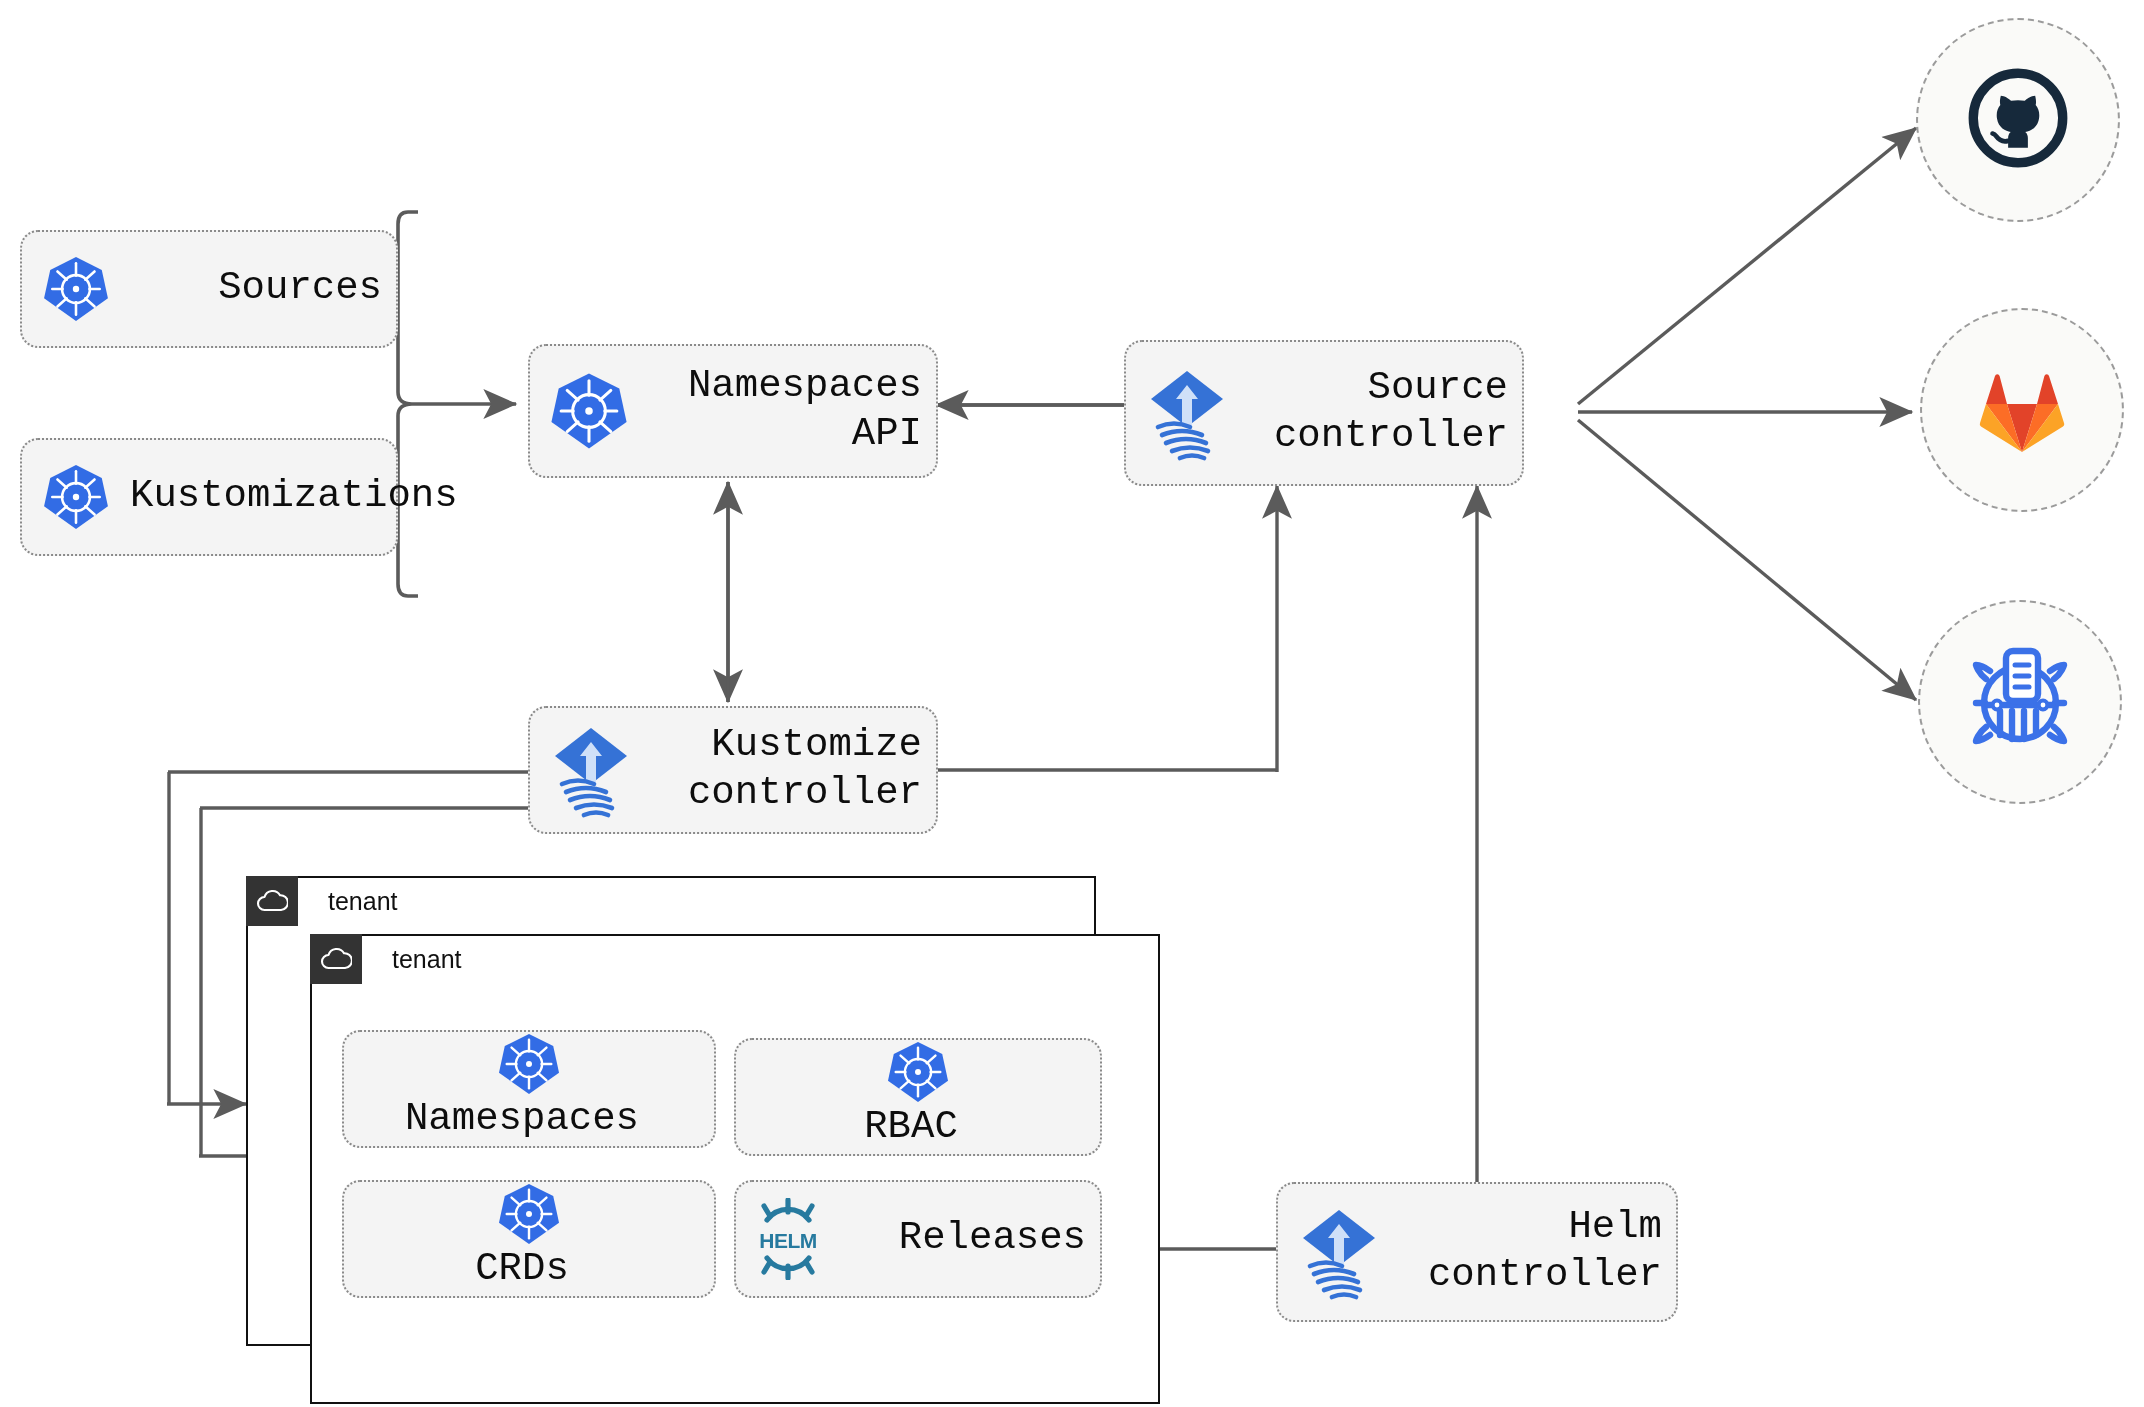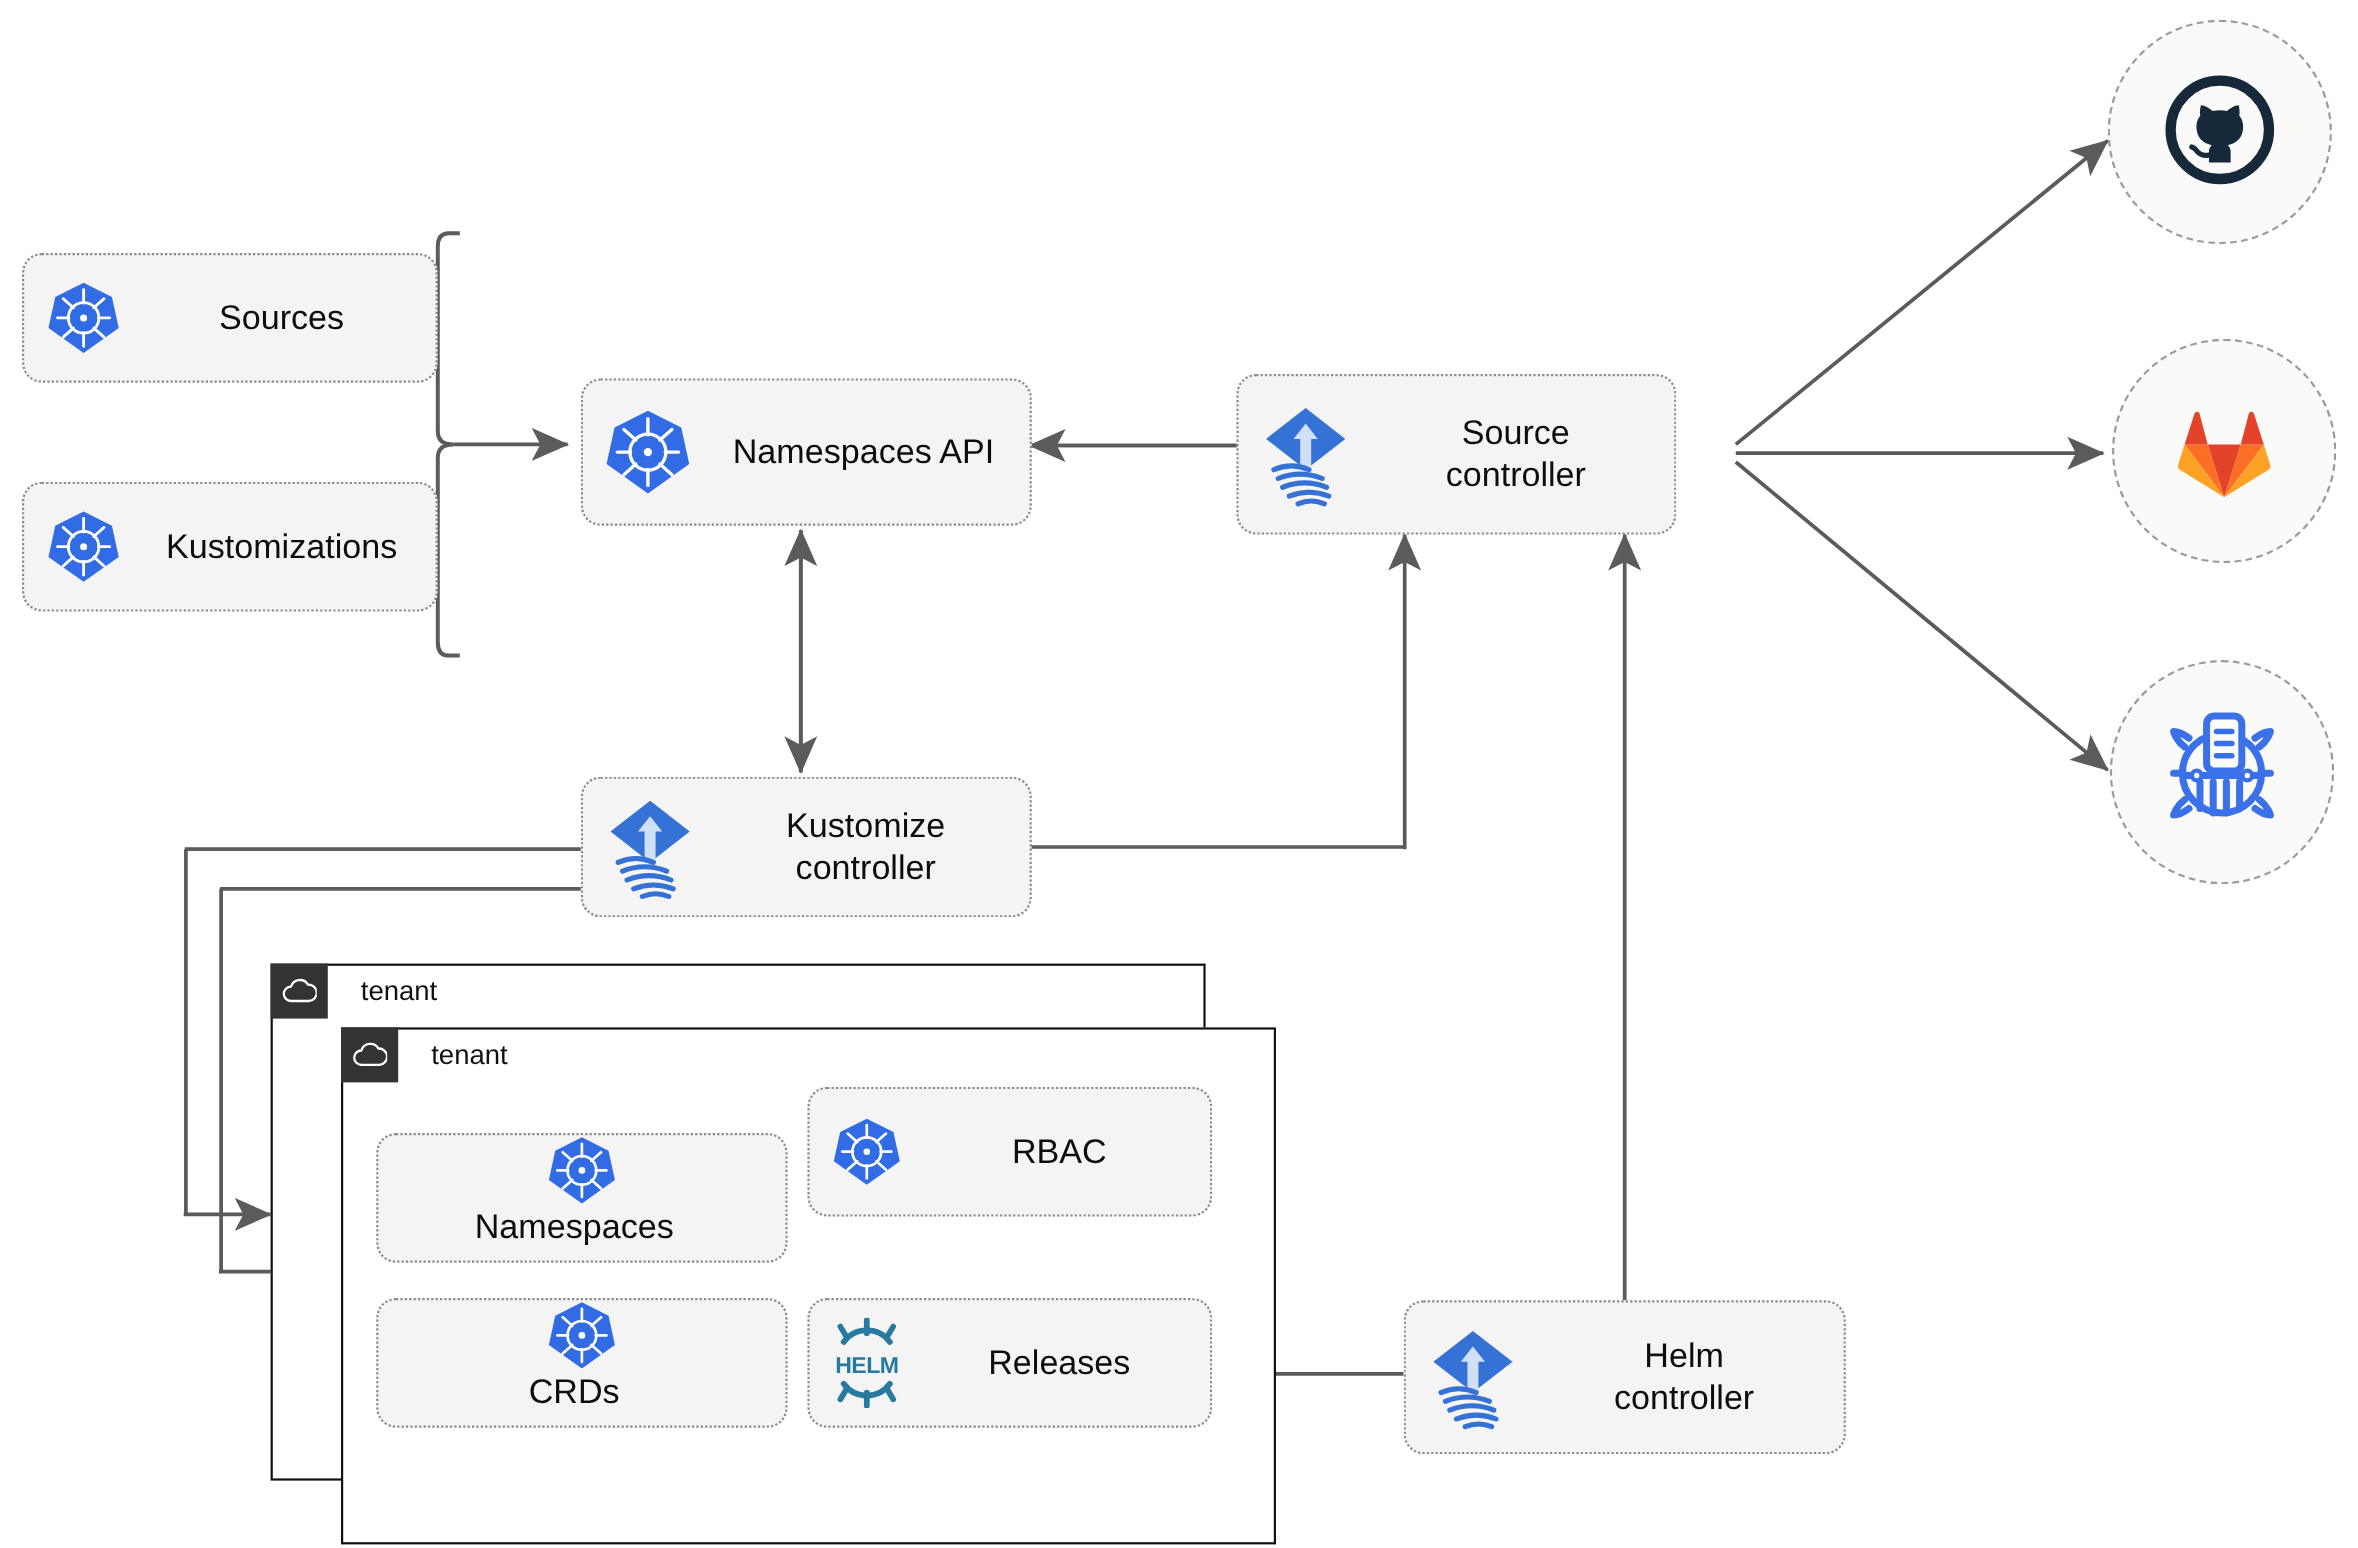--- a/index.html
+++ b/index.html
@@ -25,26 +25,27 @@
     z-index:4;
   }
   .node .ico{
     flex:0 0 auto;
     display:flex;
     align-items:center;
     justify-content:center;
   }
   .node .lbl{
     flex:1 1 auto;
-    text-align:center;
+    text-align:right;
     color:#0d0d0d;
-    font-size:31px;
+    font-size:39px;
     line-height:1.22;
     padding-right:14px;
     white-space:pre-line;
+    font-family:Liberation Mono, monospace;
   }
   .circ{
     position:absolute;
     box-sizing:border-box;
     border:2px dashed #9b9b9b;
     border-radius:50%;
     background:#fafaf8;
     display:flex;
     align-items:center;
     justify-content:center;
@@ -285,21 +286,21 @@
           <line x1="14" y1="16" x2="23" y2="24"></line>
             <line x1="41" y1="42" x2="50" y2="50"></line>
           <line x1="50" y1="16" x2="41" y2="24"></line>
             <line x1="23" y1="42" x2="14" y2="50"></line>
         </g>
       </svg>
     </span>
     <span class="lbl">Namespaces</span>
   </div>
 
-  <div class="node" style="left:734px;top:988px;width:368px;height:118px;z-index:6;">
+  <div class="node" style="left:734px;top:1038px;width:368px;height:118px;z-index:6;flex-direction:column;">
     <span class="ico" style="width:104px;">
       <svg width="62" height="64" viewBox="0 0 64 66" aria-hidden="true">
         <polygon points="32,2 57,14.5 63,42 32,64 1,42 7,14.5" fill="#326ce5"></polygon>
         <g fill="none" stroke="#ffffff" stroke-width="2.5" stroke-linecap="round">
           <circle cx="32" cy="33" r="13.5"></circle>
           <circle cx="32" cy="33" r="3.1" fill="#ffffff" stroke="none"></circle>
           <line x1="32" y1="8" x2="32" y2="20"></line>
             <line x1="32" y1="46" x2="32" y2="58"></line>
           <line x1="9" y1="33" x2="19" y2="33"></line>
             <line x1="45" y1="33" x2="55" y2="33"></line>

